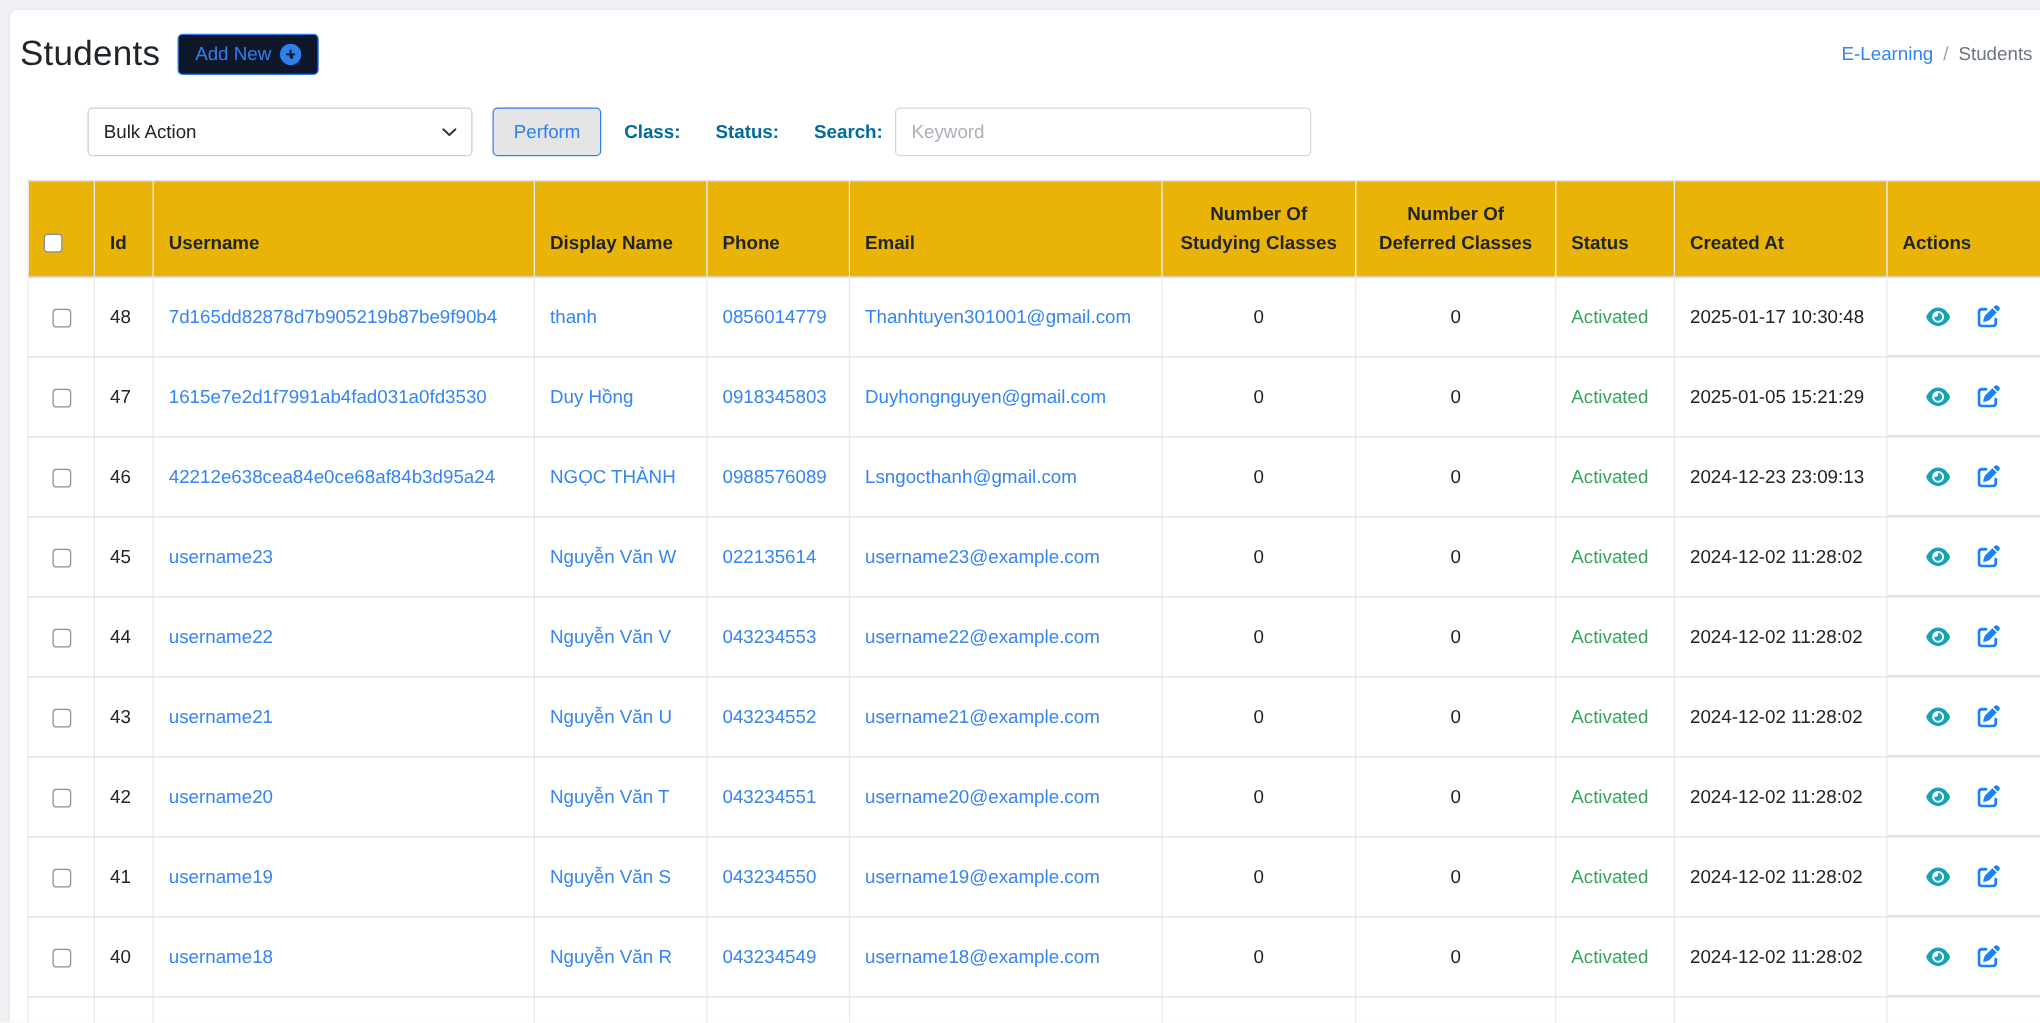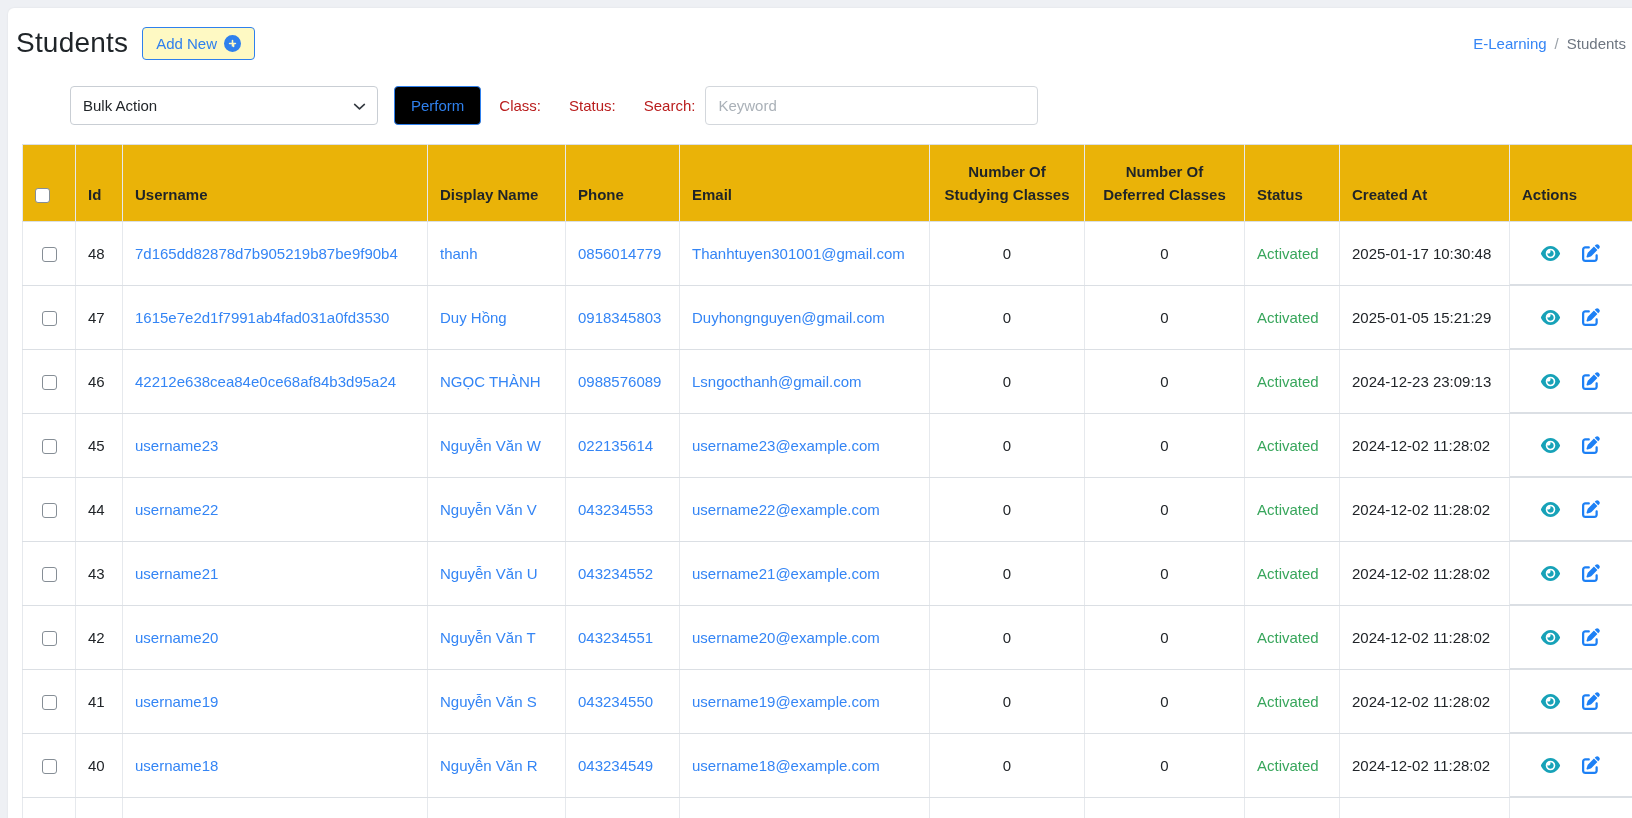--- a/index.html
+++ b/index.html
@@ -28,21 +28,21 @@
     position:absolute;left:8px;top:8px;width:1632px;height:900px;
     background:#ffffff;border-radius:6px 0 0 0;
     box-shadow:0 0 2px rgba(0,0,0,.08);
     padding:10px 0 0 6px;
   }
   
   .header-row{display:flex;align-items:center;padding:2px 12px 0 2px;height:48px;}
   h1.page-title{font-size:28px;font-weight:400;color:#1f2428;letter-spacing:.2px;}
   .add-new-btn{
     display:inline-flex;align-items:center;gap:7px;margin-left:14px;
-    background:#fef9c3;border:1px solid var(--accent);color:var(--accent);
+    background:#0f172a;border:1px solid var(--accent);color:var(--accent);
     border-radius:4px;font-size:15px;font-weight:400;
     padding:7px 13px;cursor:pointer;font-family:inherit;
   }
   .add-new-btn svg{display:block;}
   .spacer{flex:1;}
   .breadcrumb{display:flex;align-items:center;gap:8px;font-size:15px;padding-right:2px;}
   .breadcrumb a{color:var(--link);text-decoration:none;}
   .breadcrumb .sep{color:#9aa1a8;}
   .breadcrumb .current{color:var(--muted);}
   
@@ -52,24 +52,24 @@
     appearance:none;-webkit-appearance:none;
     height:39px;border:1px solid var(--input-border);border-radius:4px;
     background:#fff;color:var(--text);font-size:15px;font-family:inherit;
     padding:0 34px 0 12px;width:100%;cursor:pointer;
   }
   .select-wrap .chev{position:absolute;right:12px;top:13px;pointer-events:none;}
   .bulk-wrap{width:308px;}
   .status-wrap{width:330px;}
   .perform-btn{
     margin-left:16px;height:39px;padding:0 16px;
-    background:#000000;border:1px solid var(--accent);color:var(--accent);
+    background:#e5e5e5;border:1px solid var(--accent);color:var(--accent);
     border-radius:4px;font-size:15px;font-family:inherit;cursor:pointer;
   }
-  .filter-label{margin-left:18px;margin-right:10px;color:#b91c1c;white-space:nowrap;}
+  .filter-label{margin-left:18px;margin-right:10px;color:#0369a1;white-space:nowrap;font-weight:bold;}
   .text-input{
     height:39px;border:1px solid #d3d7dc;border-radius:4px;background:#fff;
     font-size:15px;font-family:inherit;padding:0 12px;color:var(--text);
   }
   .text-input::placeholder{color:#aab1b8;}
   .class-input{width:341px;}
   .search-input{width:333px;}
   
   table.students{
     margin-top:19px;margin-left:8px;

